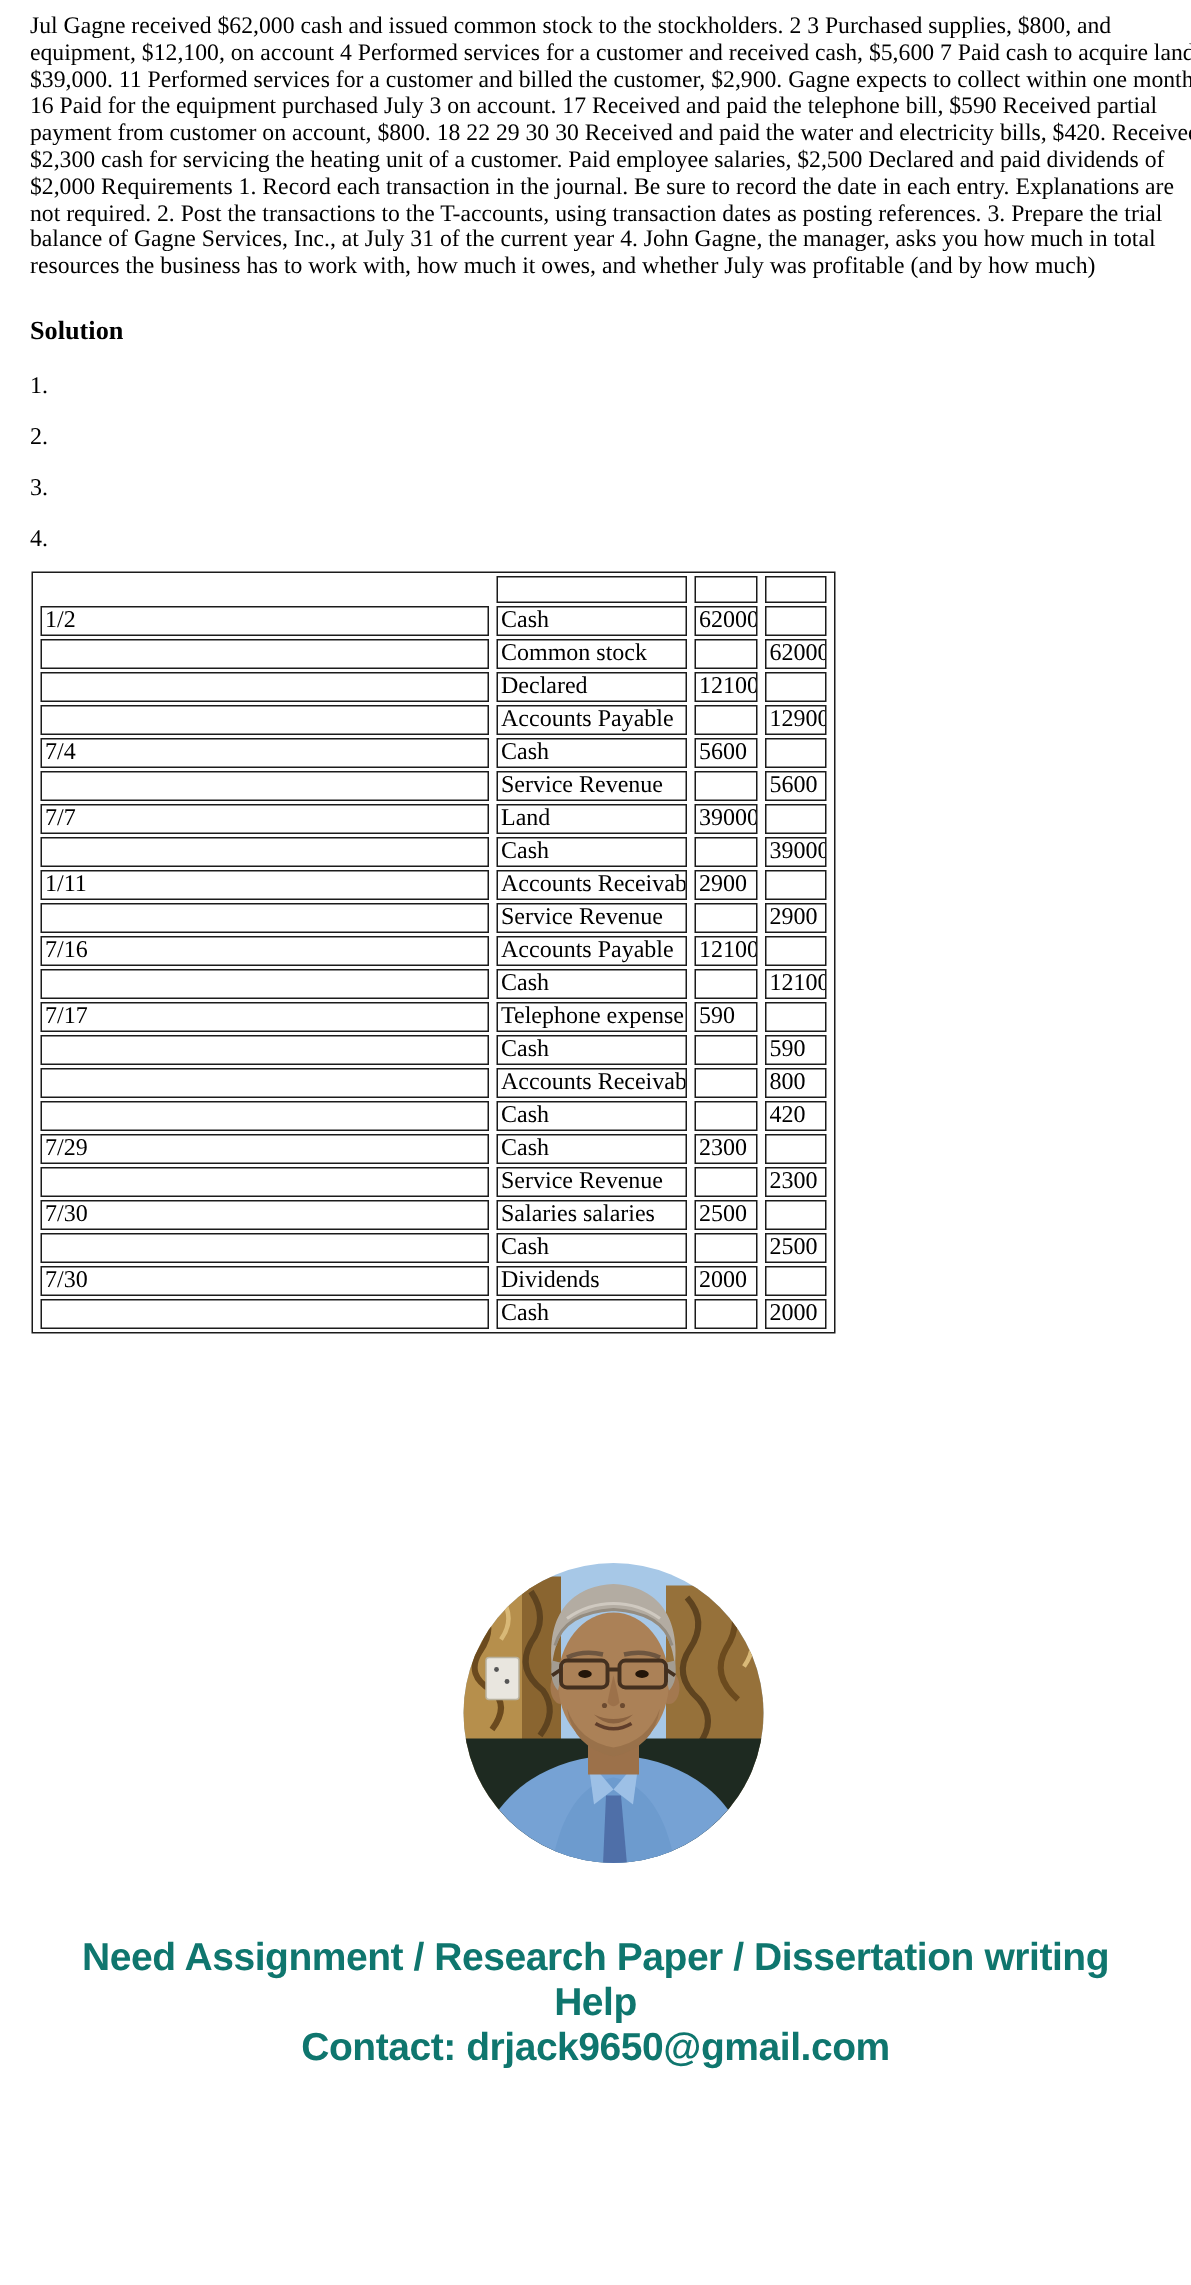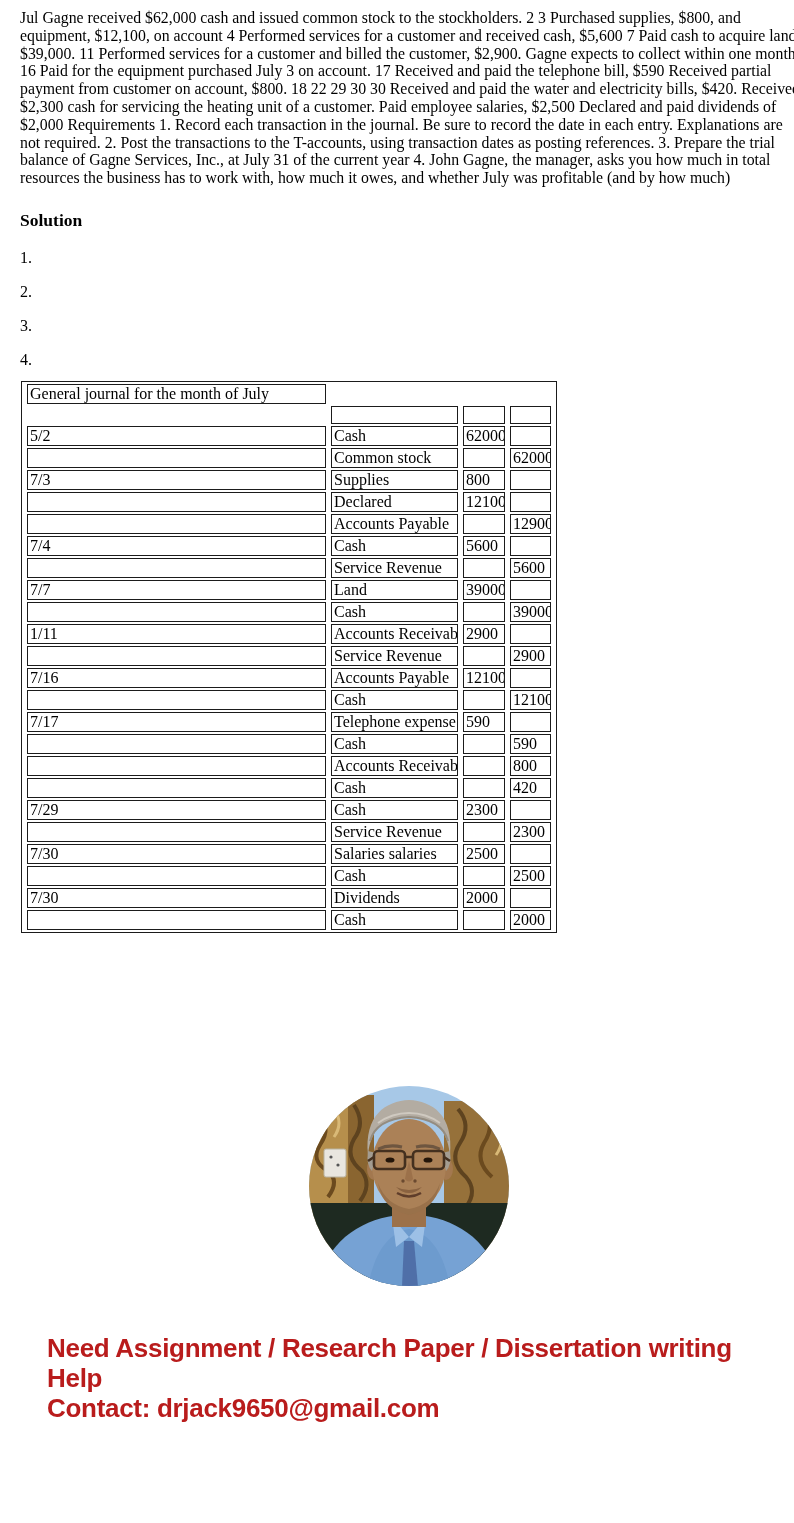--- a/index.html
+++ b/index.html
@@ -76,26 +76,27 @@
     margin-top: 152px;
     width: 778px;
     display: flex;
     justify-content: center;
   }
   .avatar-wrap svg { display: block; }
 
   
   .footer {
     margin-top: 46px;
+    text-align: center;
     font-family: "Liberation Sans", sans-serif;
     font-weight: bold;
     font-size: 26px;
     line-height: 30px;
     letter-spacing: -0.3px;
-    color: #b91c1c;
+    color: #0f766e;
   }
   .footer p {
     margin: 0 auto;
     max-width: 700px;
   }
 </style>
 </head>
 <body>
 
 <div class="page">
@@ -111,46 +112,36 @@
 
   <table class="journal">
     <colgroup>
       <col class="c-date">
         <col class="c-account">
         <col class="c-debit">
         <col class="c-credit">
     </colgroup>
     <tbody>
       <tr>
-        <td>General journal for the month of July</td>
-        <td class="ghost" colspan="3"></td>
-      </tr>
-      <tr>
         <td class="ghost"></td>
         <td class="spacer"></td>
         <td class="spacer"></td>
         <td class="spacer"></td>
       </tr>
     <tr>
-          <td>5/2</td>
+          <td>1/2</td>
           <td>Cash</td>
           <td>62000</td>
           <td></td>
         </tr>
         <tr>
           <td></td>
           <td>Common stock</td>
           <td></td>
           <td>62000</td>
-        </tr>
-        <tr>
-          <td>7/3</td>
-          <td>Supplies</td>
-          <td>800</td>
-          <td></td>
         </tr>
         <tr>
           <td></td>
           <td>Declared</td>
           <td>12100</td>
           <td></td>
         </tr>
         <tr>
           <td></td>
           <td>Accounts Payable</td>

